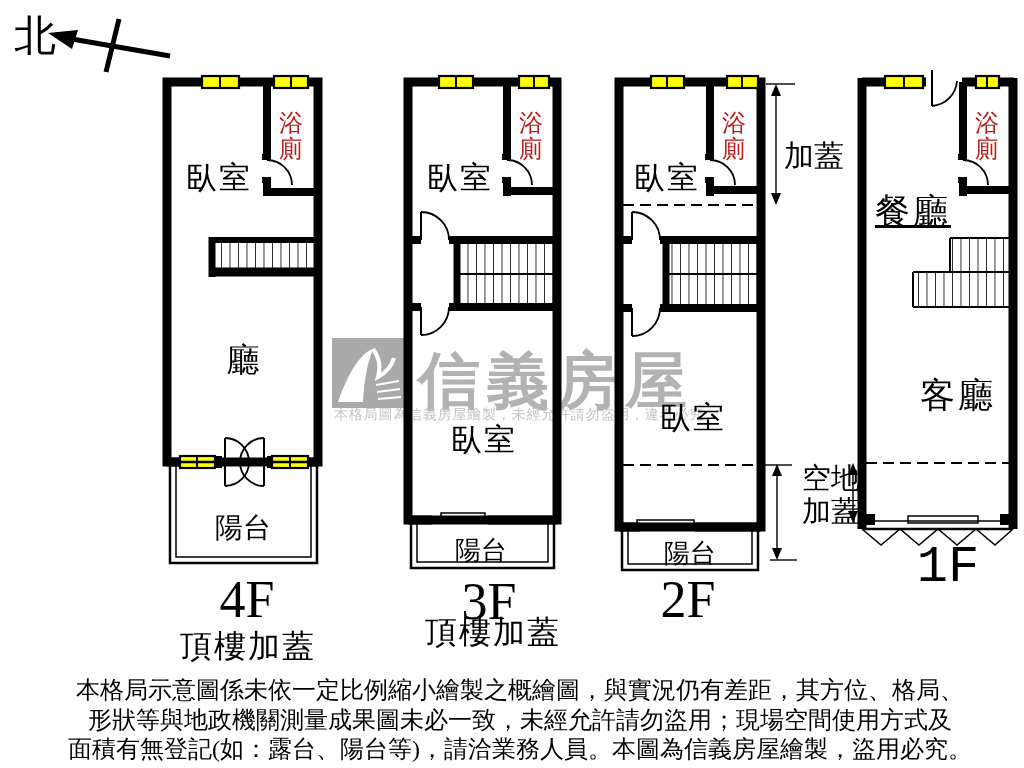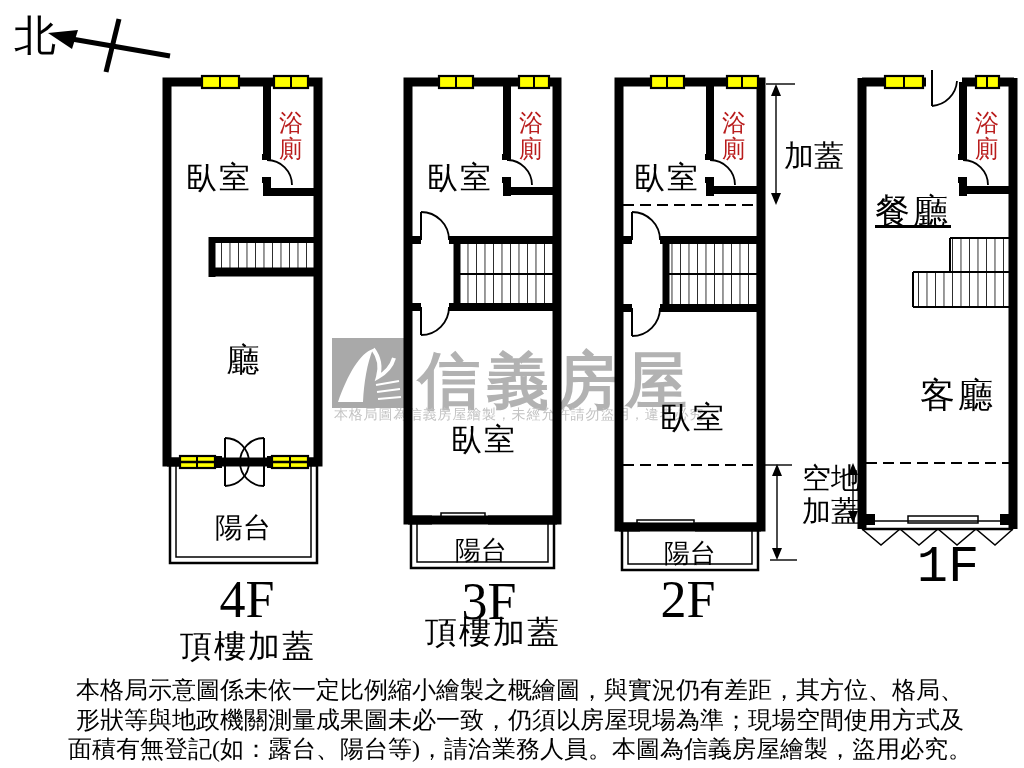--- a/index.html
+++ b/index.html
@@ -261,17 +261,17 @@
     <div>加蓋</div>
   </div>
 
   <div class="lbl" style="left:913px;top:188px;font-size:35px;letter-spacing:3px;z-index:3;text-decoration:underline;">餐廳</div>
   <div class="vlbl" style="left:972px;top:110px;font-size:24px;line-height:26px;z-index:3;">浴廁</div>
   <div class="lbl" style="left:946px;top:372px;font-size:35px;letter-spacing:3px;z-index:3;margin-left:12px;">客廳</div>
   <div class="lbl floorname" style="left:948px;top:538px;z-index:3;font-family:Liberation Mono, monospace;">1F</div>
 
   <div class="disc" style="z-index:3;">
     <div>本格局示意圖係未依一定比例縮小繪製之概繪圖，與實況仍有差距，其方位、格局、</div>
-    <div>形狀等與地政機關測量成果圖未必一致，仍須以房屋現場為準；現場空間使用方式及</div>
+    <div>形狀等與地政機關測量成果圖未必一致，未經允許請勿盜用；現場空間使用方式及</div>
     <div>面積有無登記(如：露台、陽台等)，請洽業務人員。本圖為信義房屋繪製，盜用必究。</div>
   </div>
 
 </div>
 
 </body></html>

